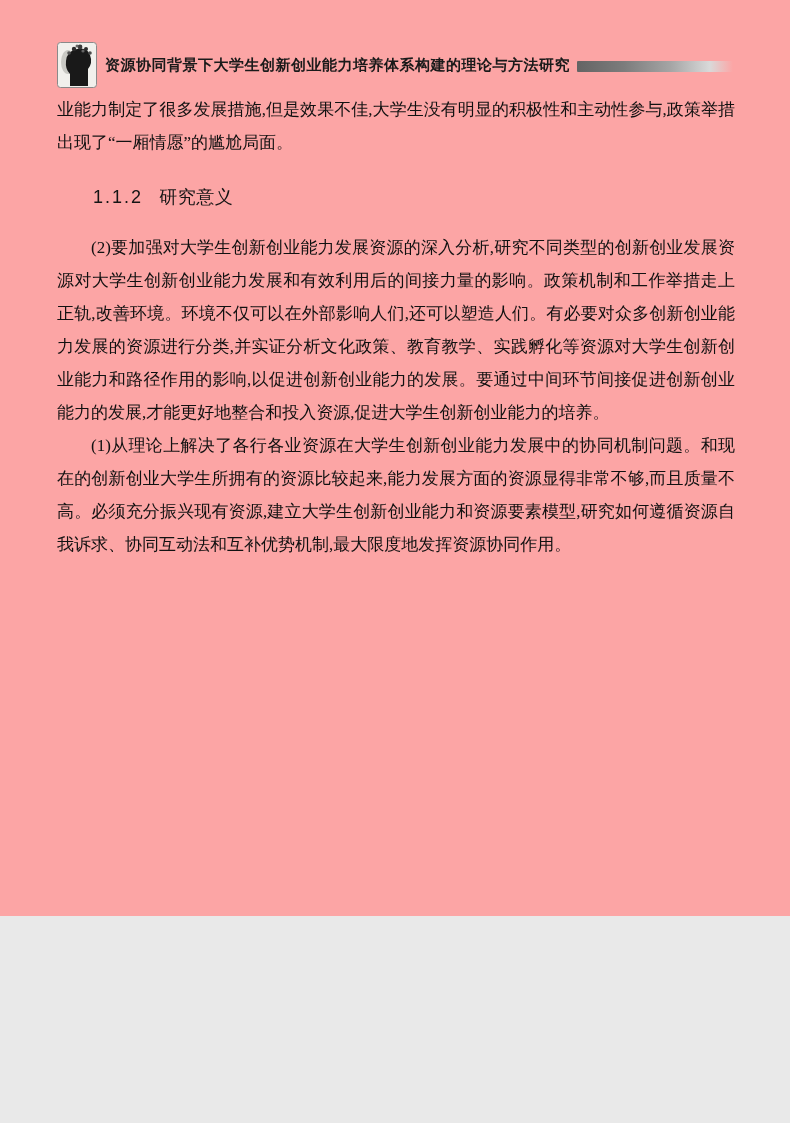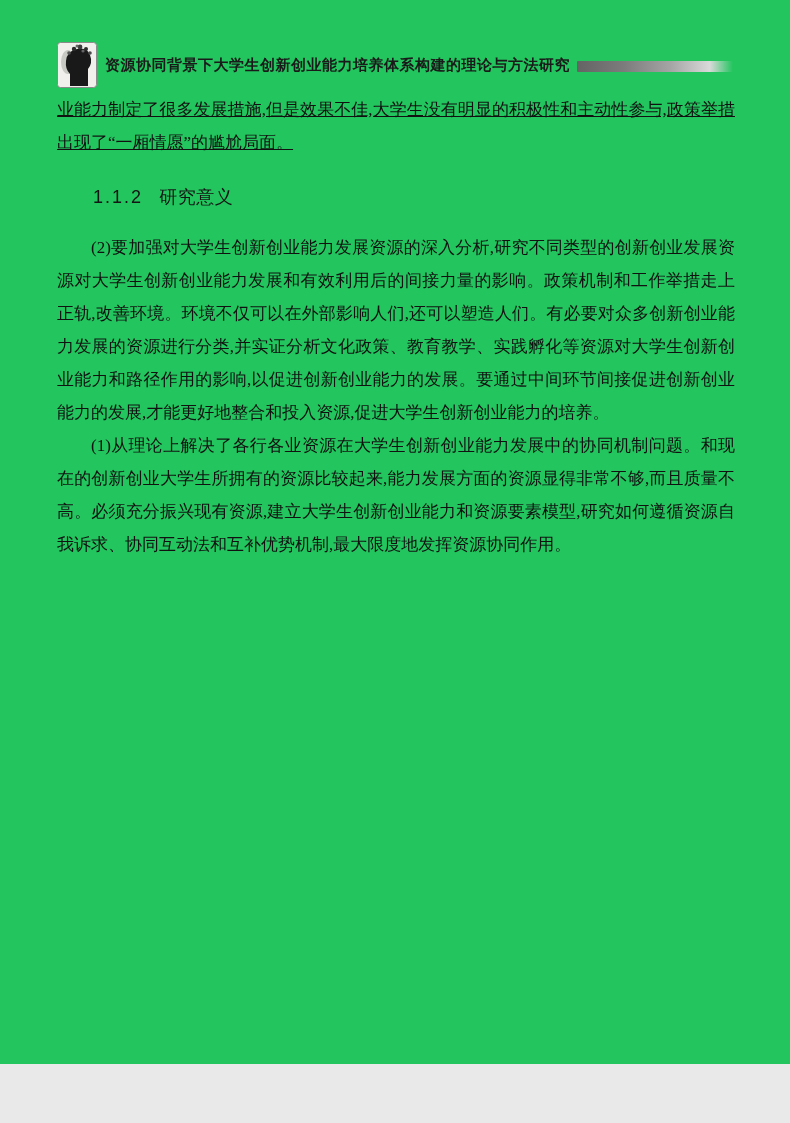--- a/index.html
+++ b/index.html
@@ -1,20 +1,20 @@
 <!DOCTYPE html>
 <html lang="zh"><head>
 <meta charset="utf-8">
 <style>
   html,body{margin:0;padding:0;background:#e9e9e9;}
   .page{
     position:relative;
-    width:790px;height:1064px;
+    width:790px;height:916px;
     margin:0 auto;
-    background:#22c55e;
+    background:#fca5a5;
     color:#111;
     font-family:"Liberation Serif","DejaVu Serif",serif;
     overflow:hidden;
     box-sizing:border-box;
   }
   
   .hdr{
     position:absolute;top:42px;left:57px;right:57px;
     display:flex;align-items:center;
   }
@@ -40,21 +40,21 @@
   }
   
   .body{
     position:absolute;top:93px;left:57px;width:678px;
     font-size:17px;
     line-height:33px;
     text-align:justify;
     text-justify:inter-ideograph;
   }
   .para{margin:0;text-indent:2em;}
-  .para.noindent{text-indent:0;text-decoration:underline;}
+  .para.noindent{text-indent:0;}
   .sec{
     font-family:"Liberation Sans","DejaVu Sans",sans-serif;
     font-size:18px;
     font-weight:normal;
     color:#141414;
     margin:22px 0 17px 0;
     padding-left:2em;
     text-indent:0;
     letter-spacing:0.5px;
   }

